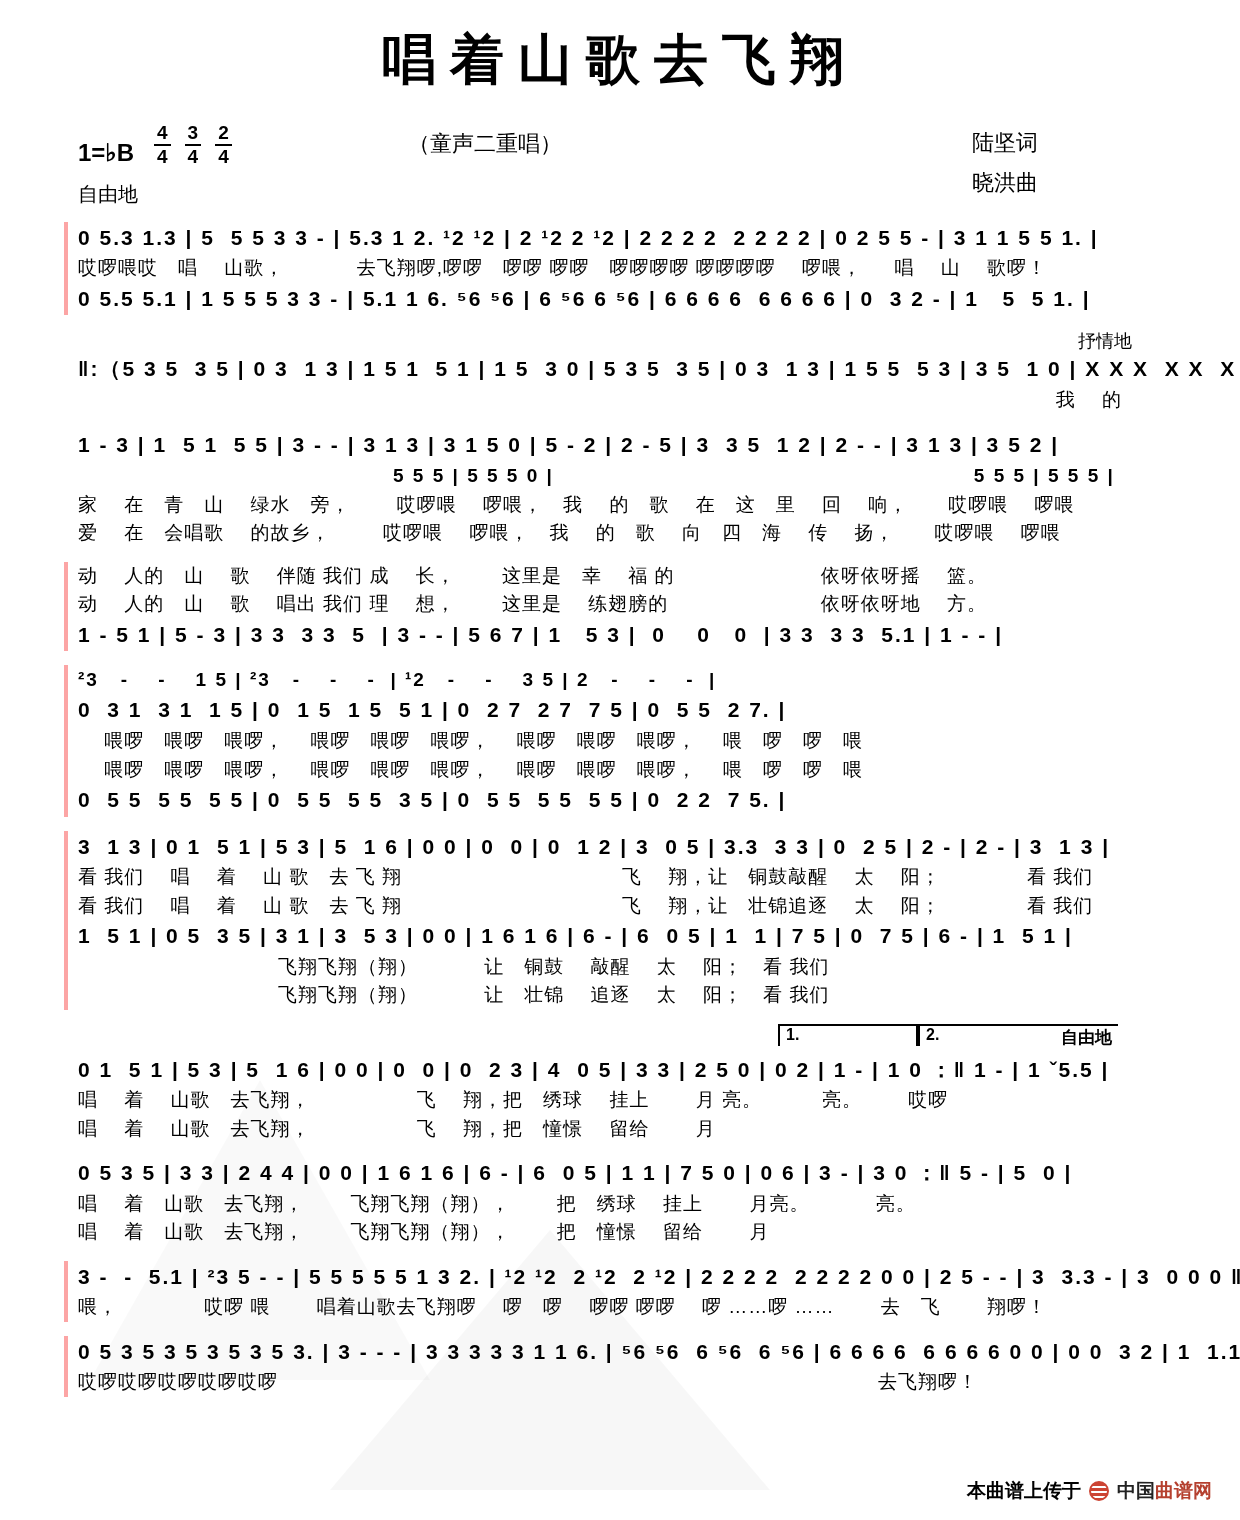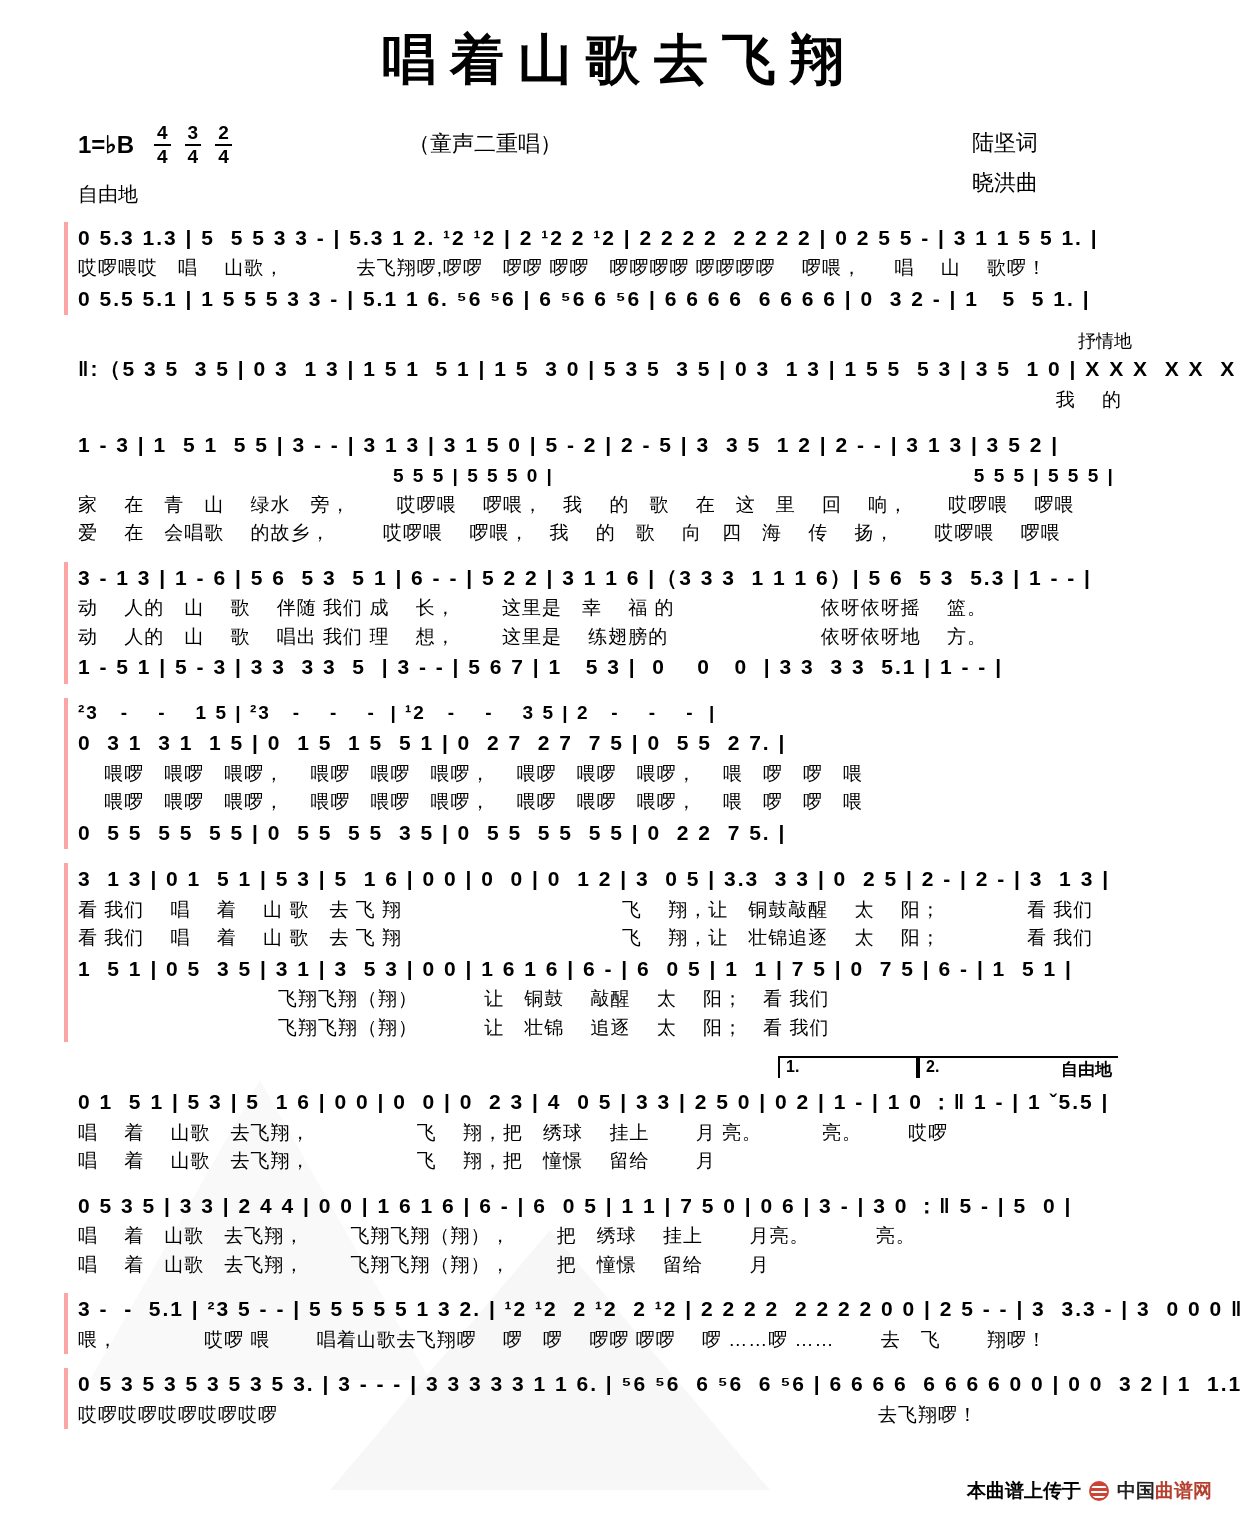--- a/index.html
+++ b/index.html
@@ -6,21 +6,21 @@
   body{width:1240px;height:1520px;position:relative;overflow:hidden;
        font-family:"Liberation Sans",sans-serif;color:#000;}
   .page{position:relative;width:1240px;height:1520px;}
   .watermark{position:absolute;width:0;height:0;border-style:solid;border-color:transparent;}
   .wm1{left:90px;top:1080px;border-width:0 170px 300px 170px;border-bottom-color:rgba(0,0,0,0.025);}
   .wm2{left:330px;top:1230px;border-width:0 220px 260px 220px;border-bottom-color:rgba(0,0,0,0.03);}
   .title{margin:0;padding-top:24px;text-align:center;font-size:54px;font-weight:bold;
          letter-spacing:14px;font-family:"Liberation Serif",serif;}
   .meta{display:grid;grid-template-columns:330px 1fr 330px;align-items:start;
         padding:26px 70px 0 78px;}
-  .key-line{display:flex;align-items:center;gap:20px;font-weight:bold;font-size:24px;}
+  .key-line{display:flex;align-items:flex-end;gap:20px;font-weight:bold;font-size:24px;}
   .ts-group{display:flex;gap:14px;}
   .ts{display:inline-flex;flex-direction:column;align-items:center;font-size:19px;
       font-weight:bold;line-height:1.05;}
   .ts .num{border-bottom:2px solid #000;padding:0 3px 1px;}
   .ts .den{padding-top:1px;}
   .tempo{font-size:20px;margin-top:14px;}
   .subtitle{text-align:left;font-size:22px;padding-top:6px;}
   .credits{text-align:center;font-size:22px;line-height:1.8;}
   .score{padding:14px 48px 0 78px;}
   .system{position:relative;margin-bottom:14px;}
@@ -97,21 +97,20 @@
     </section>
 
     <section class="system">
       <div class="notes">1 - 3 | 1  5 1  5 5 | 3 - - | 3 1 3 | 3 1 5 0 | 5 - 2 | 2 - 5 | 3  3 5  1 2 | 2 - - | 3 1 3 | 3 5 2 |</div>
       <div class="notes small">　　　　　　　　　　　　　　　5 5 5 | 5 5 5 0 |　　　　　　　　　　　　　　　　　　　　5 5 5 | 5 5 5 |</div>
       <div class="lyrics">家　 在　青　山　 绿水　旁，　　 哎啰喂　 啰喂，　我　 的　歌　 在　这　里　 回　 响，　　哎啰喂　 啰喂</div>
       <div class="lyrics">爱　 在　会唱歌　 的故乡，　 　 哎啰喂　 啰喂，　我　 的　歌　 向　四　海　 传　 扬，　　哎啰喂　 啰喂</div>
     </section>
 
     <section class="system bracket">
-      <div class="notes">3 - 1 3 | 1 - 6 | 5 6  5 3  5 1 | 6 - - | 5 2 2 | 3 1 1 6 |（3 3 3  1 1 1 6）| 5 6  5 3  5.3 | 1 - - |</div>
       <div class="lyrics">动　 人的　山　 歌　 伴随 我们 成　 长，　　 这里是　幸 　福 的　　　　　　 　依呀依呀摇　 篮。</div>
       <div class="lyrics">动　 人的　山　 歌　 唱出 我们 理　 想，　　 这里是　 练翅膀的　　　　　　 　 依呀依呀地　 方。</div>
       <div class="notes">1 - 5 1 | 5 - 3 | 3 3  3 3  5  | 3 - - | 5 6 7 | 1   5 3 |  0    0   0  | 3 3  3 3  5.1 | 1 - - |</div>
     </section>
 
     <section class="system bracket">
       <div class="notes small">²3   -    -    1 5 | ²3   -    -    -  | ¹2   -    -    3 5 | 2   -    -    -  |</div>
       <div class="notes">0  3 1  3 1  1 5 | 0  1 5  1 5  5 1 | 0  2 7  2 7  7 5 | 0  5 5  2 7. |</div>
       <div class="lyrics">　 喂啰　喂啰　喂啰，　 喂啰　喂啰　喂啰，　 喂啰　喂啰　喂啰，　 喂　啰　啰　喂</div>
       <div class="lyrics">　 喂啰　喂啰　喂啰，　 喂啰　喂啰　喂啰，　 喂啰　喂啰　喂啰，　 喂　啰　啰　喂</div>

